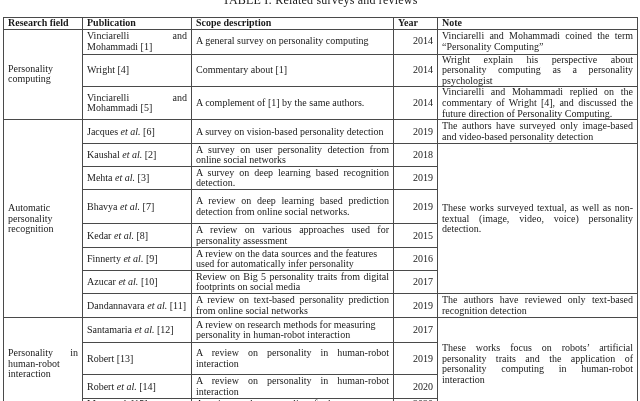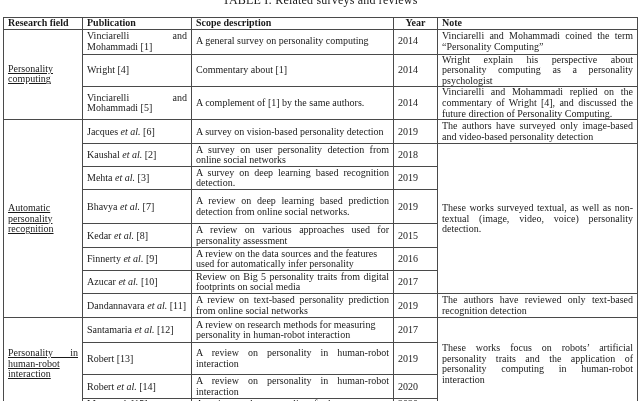--- a/index.html
+++ b/index.html
@@ -6,44 +6,44 @@
   body { width:640px; height:401px; overflow:hidden; position:relative;
          font-family:"Liberation Serif", "DejaVu Serif", serif; color:#1a1a1a; }
   .caption { position:absolute; left:0; top:-7px; width:640px; text-align:center;
              font-size:12px; letter-spacing:0.2px; }
   table { position:absolute; left:3px; top:17px; border-collapse:collapse;
           table-layout:fixed; width:634px; }
   td, th { border:1px solid #4a4a4a; font-size:10px; line-height:10.6px;
            padding:0 4px; vertical-align:middle; text-align:left; }
   th { font-weight:bold; height:10px; padding-top:0; padding-bottom:0; }
   table { border:1.5px solid #333; }
-  td.year { text-align:left; }
+  td.year { text-align:right; }
   td.just { text-align:justify; text-align-last:left;margin-top:20px; }
   em { font-style:italic; }
-  .field-cell { vertical-align:middle;text-decoration:underline; }
+  .field-cell { vertical-align:middle; }
 </style>
 </head>
 <body>
 
 <div class="caption">TABLE I: Related surveys and reviews</div>
 
 <table>
   <colgroup>
     <col style="width:79px">
     <col style="width:109px">
     <col style="width:202px">
     <col style="width:44px">
     <col style="width:200px">
   </colgroup>
   <thead>
     <tr style="height:11px">
       <th>Research field</th>
       <th>Publication</th>
       <th>Scope description</th>
-      <th style="text-align:center">Year</th>
+      <th style="text-align:left">Year</th>
       <th>Note</th>
     </tr>
   </thead>
   <tbody>
 
     <tr style="height:25px">
       <td rowspan="3" class="field-cell">Personality computing</td>
       <td class="just"><span>Vinciarelli and Mohammadi</span> <span>[1]</span></td>
       <td>A general survey on personality computing</td>
       <td class="year">2014</td>

